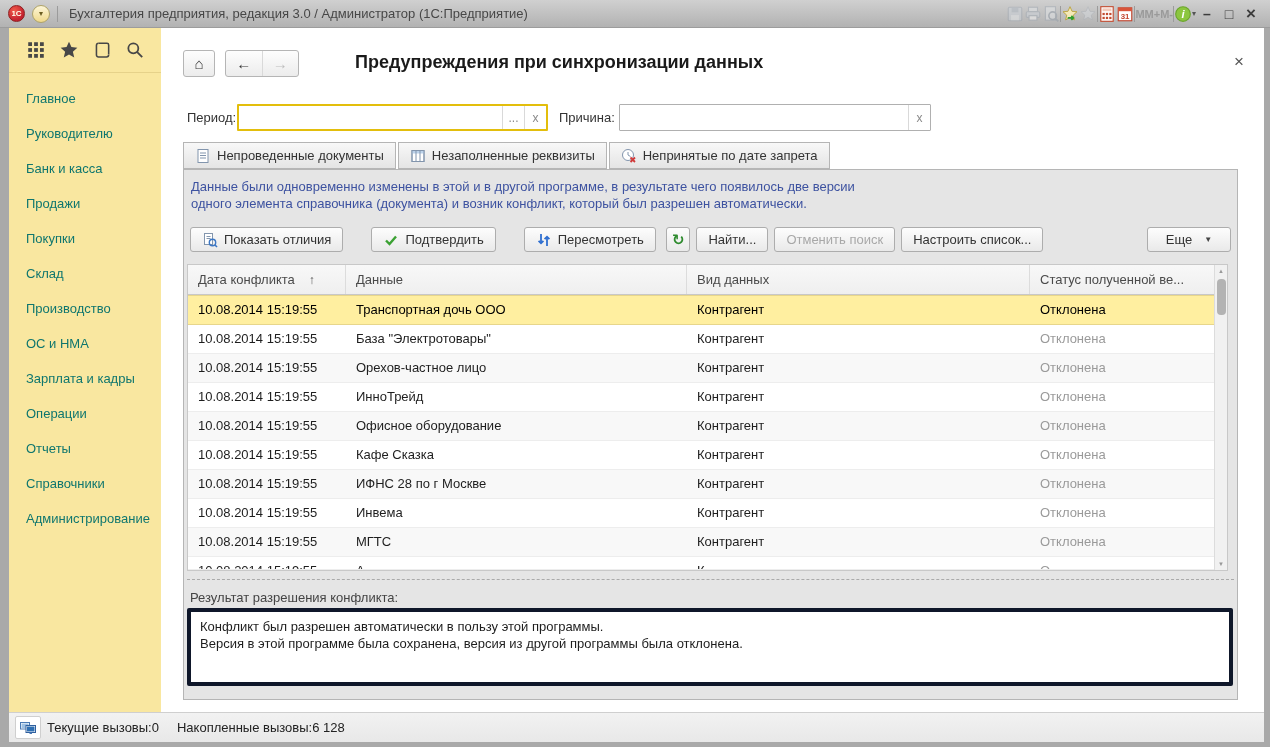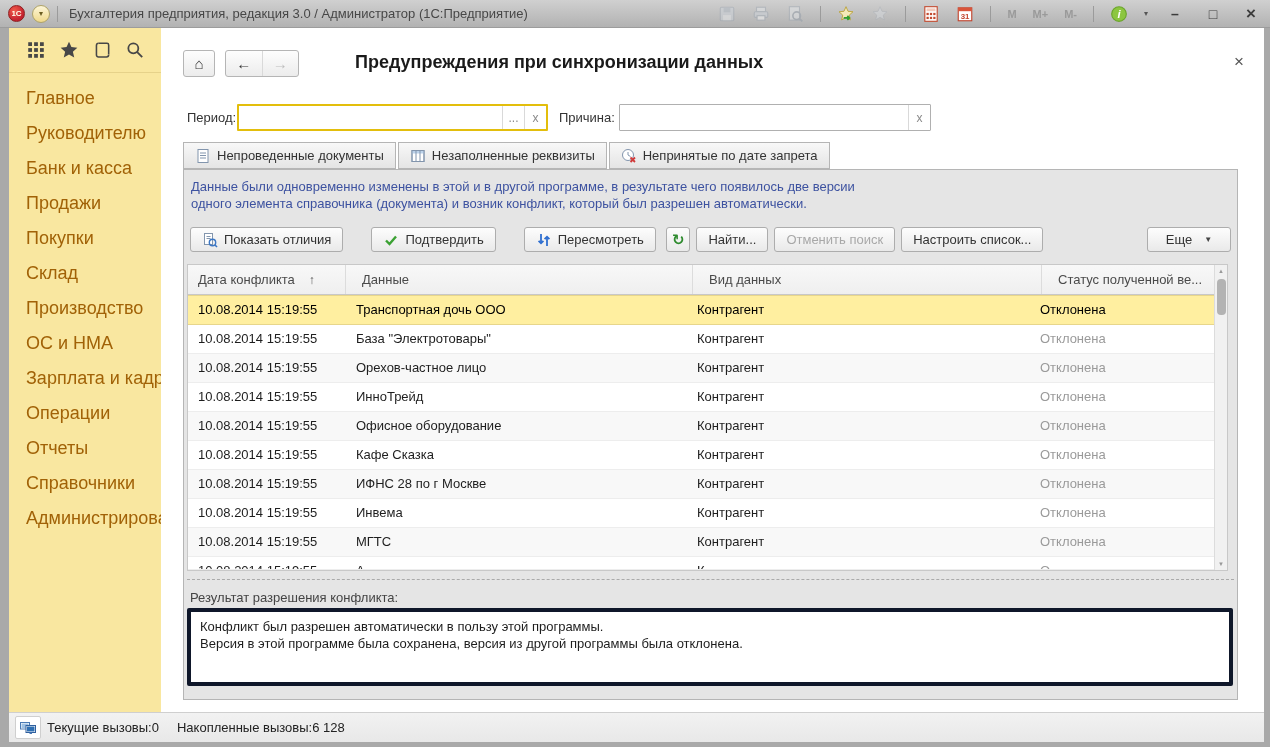--- a/index.html
+++ b/index.html
@@ -11,40 +11,40 @@
   .titlebar { position:absolute; top:0; left:0; right:0; height:28px;
     background:linear-gradient(#d0d0d0,#b2b2b2); display:flex; align-items:center;
     padding:0 8px; gap:7px; border-bottom:1px solid #9c9c9c; }
   .logo-1c { width:17px; height:17px; border-radius:50%; background:radial-gradient(circle at 35% 30%,#f05a4a,#c3212f 70%);
     color:#ffe; font-size:8px; font-weight:bold; display:flex; align-items:center; justify-content:center;
     border:1px solid #8e1f1f; }
   .menu-btn { width:18px; height:18px; border-radius:50%; background:linear-gradient(#fdf6d8,#f0d98a);
     border:1px solid #b0a468; color:#6b5d21; font-size:8px; display:flex; align-items:center; justify-content:center; }
   .tb-sep { width:1px; height:16px; background:#9b9b9b; }
   .tb-title { color:#474747; font-size:13px; margin-left:4px; white-space:nowrap; }
-  .tb-right { margin-left:auto; display:flex; align-items:center; gap:16px; }
+  .tb-right { margin-left:auto; display:flex; align-items:center; gap:0; }
   .tbi { width:18px; height:18px; display:flex; align-items:center; justify-content:center; }
   .tbi svg { width:16px; height:16px; }
   .tbi.dis { opacity:.45; }
   .mem { font-size:11px; font-weight:bold; color:#9a9a9a; }
   .caret-sm { font-size:8px; color:#555; }
   .winbtn { width:22px; height:18px; display:flex; align-items:center; justify-content:center;
     color:#3c3c3c; font-size:14px; font-weight:bold; }
 
   
   .frame { position:absolute; top:28px; left:9px; right:6px; bottom:5px; display:flex; flex-direction:column; }
   .main-row { flex:1; display:flex; min-height:0; }
 
   
   .sidebar { width:152px; background:#f9e7a0; display:flex; flex-direction:column; }
   .side-icons { height:45px; display:flex; align-items:center; justify-content:space-around;
     padding:0 10px; border-bottom:1px solid #e6d28a; }
   .side-icons .ic { width:20px; height:20px; }
   .side-items { padding-top:8px; }
-  .side-item { height:35px; line-height:35px; padding-left:17px; color:#a16207; font-size:18px;
+  .side-item { height:35px; line-height:35px; padding-left:17px; color:#0f766e; font-size:13px;
     white-space:nowrap; cursor:default; }
 
   
   .content { flex:1; background:#fff; position:relative; overflow:hidden; }
 
   .navbtn { position:absolute; height:27px; border:1px solid #b5b5b5; border-radius:3px;
     background:linear-gradient(#fdfdfd,#ececec); display:flex; align-items:center; justify-content:center;
     font-size:15px; color:#333; }
   .home-btn { top:22px; left:22px; width:32px; }
   .nav-group { top:22px; left:64px; width:74px; display:flex; padding:0; }
@@ -86,21 +86,21 @@
   .btn.dis { color:#a8a8a8; }
   .btn.icon-only { padding:0 5px; }
   .refresh-glyph { color:#2e8b2e; font-size:15px; font-weight:bold; line-height:14px; }
   .g28 { width:28px; } .g10 { width:10px; } .g6 { width:6px; }
   .more-btn { margin-left:auto; width:84px; justify-content:center; }
   .more-caret { font-size:8px; color:#444; margin-left:6px; }
 
   
   .grid { position:absolute; top:94px; left:3px; width:1041px; border:1px solid #c8c8c8; background:#fff; }
   .thead { display:flex; height:30px; background:linear-gradient(#f8f8f8,#efefef);
-    border-bottom:1px solid #c8c8c8; margin-right:13px;gap:6px; }
+    border-bottom:1px solid #c8c8c8; margin-right:13px; }
   .th { display:flex; align-items:center; padding-left:10px; color:#4a4a4a; border-right:1px solid #dcdcdc; }
   .th:last-child { border-right:none; }
   .sort-arrow { margin-left:14px; font-size:12px; color:#555; }
   .col-date { width:158px; } .col-data { width:341px; } .col-kind { width:343px; } .col-status { flex:1; }
   .rows { margin-right:13px; }
   .row { display:flex; height:29px; line-height:28px; border-bottom:1px solid #ededed; background:#fff; }
   .rows .row:nth-child(odd) { background:#f8f8f8; }
   .row .cell { padding-left:10px; white-space:nowrap; overflow:hidden; color:#1e1e1e; }
   .row .col-status { color:#9a9a9a; }
   .row.selected { background:#ffefa0 !important; border-top:1px solid #e7d68b; border-bottom:1px solid #e7d68b; height:30px; }

